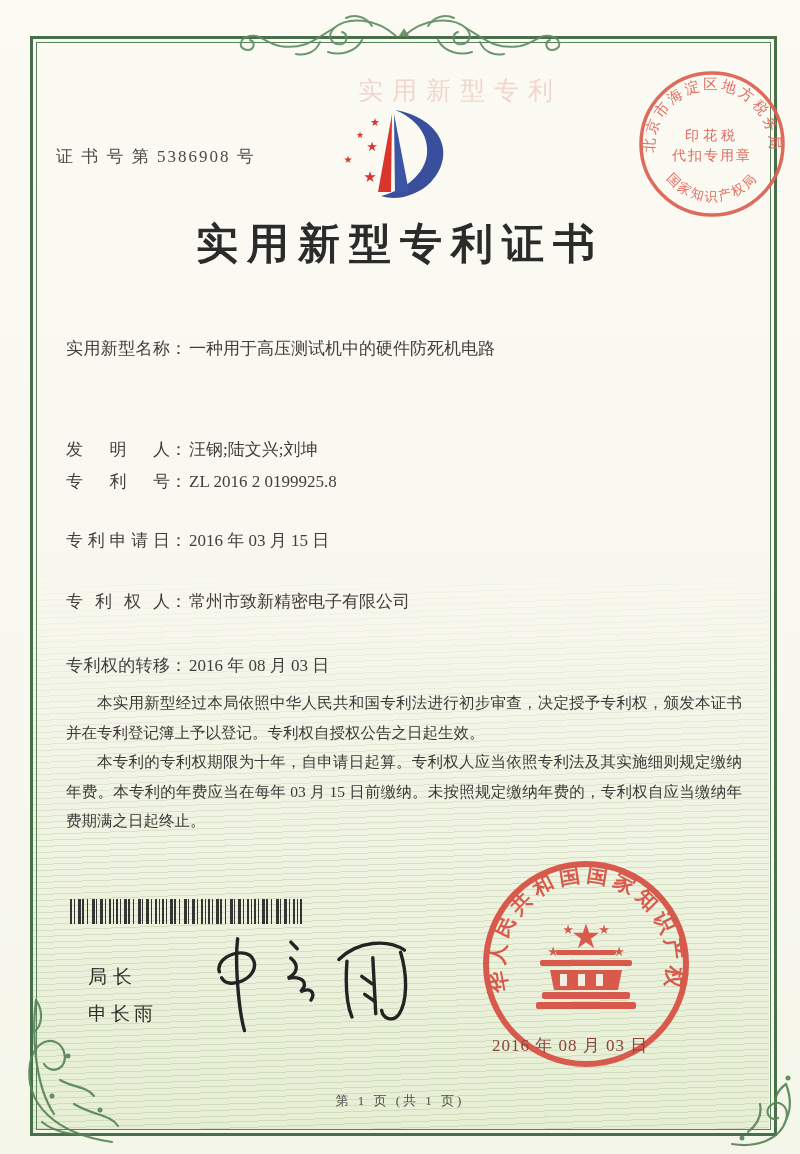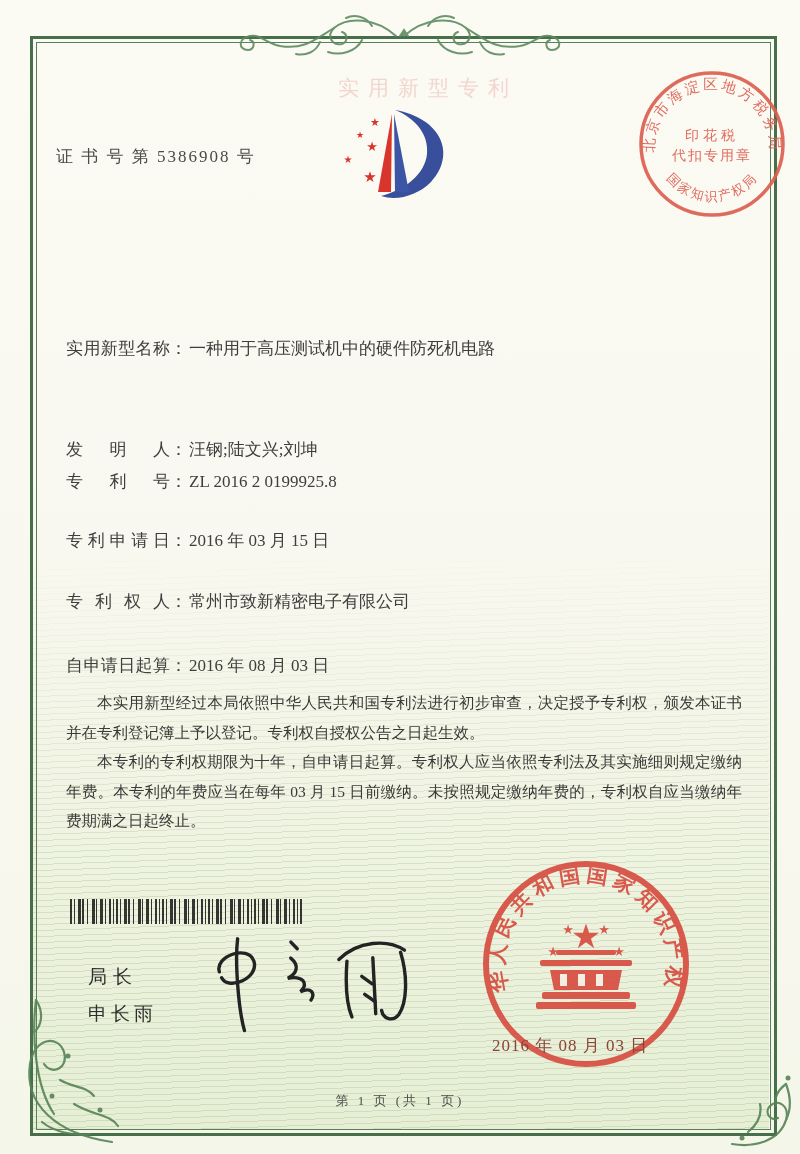--- a/index.html
+++ b/index.html
@@ -17,21 +17,21 @@
   .frame{position:absolute;left:30px;top:36px;width:741px;height:1094px;z-index:1;
          border:3px solid #47704a;}
   .frame-inner{position:absolute;inset:3px;border:1px solid #57805a;}
   
   .orn{position:absolute;z-index:2;}
   .orn-top{left:228px;top:6px;width:344px;height:58px;}
   .orn-bl{left:12px;top:992px;width:124px;height:152px;}
   .orn-br{left:728px;top:1066px;width:72px;height:88px;}
   
   .cert-no{position:absolute;left:56px;top:101px;font-size:17px;letter-spacing:2px;color:#4a4a48;z-index:3;margin-top:44px;}
-  .ghost-title{position:absolute;left:338px;top:74px;font-size:21px;letter-spacing:9px;
+  .ghost-title{position:absolute;left:358px;top:74px;font-size:25px;letter-spacing:9px;
                color:rgba(222,128,122,.30);filter:blur(.6px);z-index:2;}
   .logo{position:absolute;left:333px;top:104px;z-index:3;}
   .title{position:absolute;left:0;top:216px;width:800px;text-align:center;font-size:42px;
          font-weight:700;letter-spacing:9px;color:#2b2b2b;z-index:3;}
   .fields{position:absolute;left:66px;top:0;width:690px;z-index:3;font-size:17px;color:#3f3e3c;}
   .frow{position:absolute;left:0;white-space:nowrap;}
   .frow .fl{display:inline-block;width:104px;text-align:justify;text-align-last:justify;}
   .frow .fc{display:inline-block;}
   .frow .fv{display:inline-block;margin-left:2px;}
   .f1{top:337px;} .f2{top:412px;margin-top:26px;} .f3{top:470px;} .f4{top:529px;text-decoration:underline;} .f5{top:590px;} .f6{top:654px;}
@@ -119,39 +119,40 @@
     <polygon points="61,10 62,88 76,88" fill="#3d55a5"></polygon>
     <g fill="#d8352c" font-size="14" text-anchor="middle">
       <text x="42" y="22" font-size="11">★</text>
       <text x="27" y="34" font-size="9">★</text>
       <text x="39" y="47" font-size="13">★</text>
       <text x="15" y="59" font-size="10">★</text>
       <text x="37" y="78" font-size="15">★</text>
     </g>
   </svg>
 
+  <div class="title">实用新型专利证书</div>
 
   <div class="fields">
     <div class="frow f1">
       <span class="fl">实用新型名称</span><span class="fc">：</span><span class="fv">一种用于高压测试机中的硬件防死机电路</span>
     </div>
     <div class="frow f2">
       <span class="fl">发明人</span><span class="fc">：</span><span class="fv">汪钢;陆文兴;刘坤</span>
     </div>
     <div class="frow f3">
       <span class="fl">专利号</span><span class="fc">：</span><span class="fv">ZL 2016 2 0199925.8</span>
     </div>
     <div class="frow f4">
       <span class="fl">专利申请日</span><span class="fc">：</span><span class="fv">2016 年 03 月 15 日</span>
     </div>
     <div class="frow f5">
       <span class="fl">专利权人</span><span class="fc">：</span><span class="fv">常州市致新精密电子有限公司</span>
     </div>
     <div class="frow f6">
-      <span class="fl">自申请日起算</span><span class="fc">：</span><span class="fv">2016 年 08 月 03 日</span>
+      <span class="fl">专利权的转移</span><span class="fc">：</span><span class="fv">2016 年 08 月 03 日</span>
     </div>
   </div>
 
   <div class="paras">
     <p>本实用新型经过本局依照中华人民共和国专利法进行初步审查，决定授予专利权，颁发本证书并在专利登记簿上予以登记。专利权自授权公告之日起生效。</p>
     <p>本专利的专利权期限为十年，自申请日起算。专利权人应当依照专利法及其实施细则规定缴纳年费。本专利的年费应当在每年 03 月 15 日前缴纳。未按照规定缴纳年费的，专利权自应当缴纳年费期满之日起终止。</p>
   </div>
 
   <div class="barcode"></div>
 

